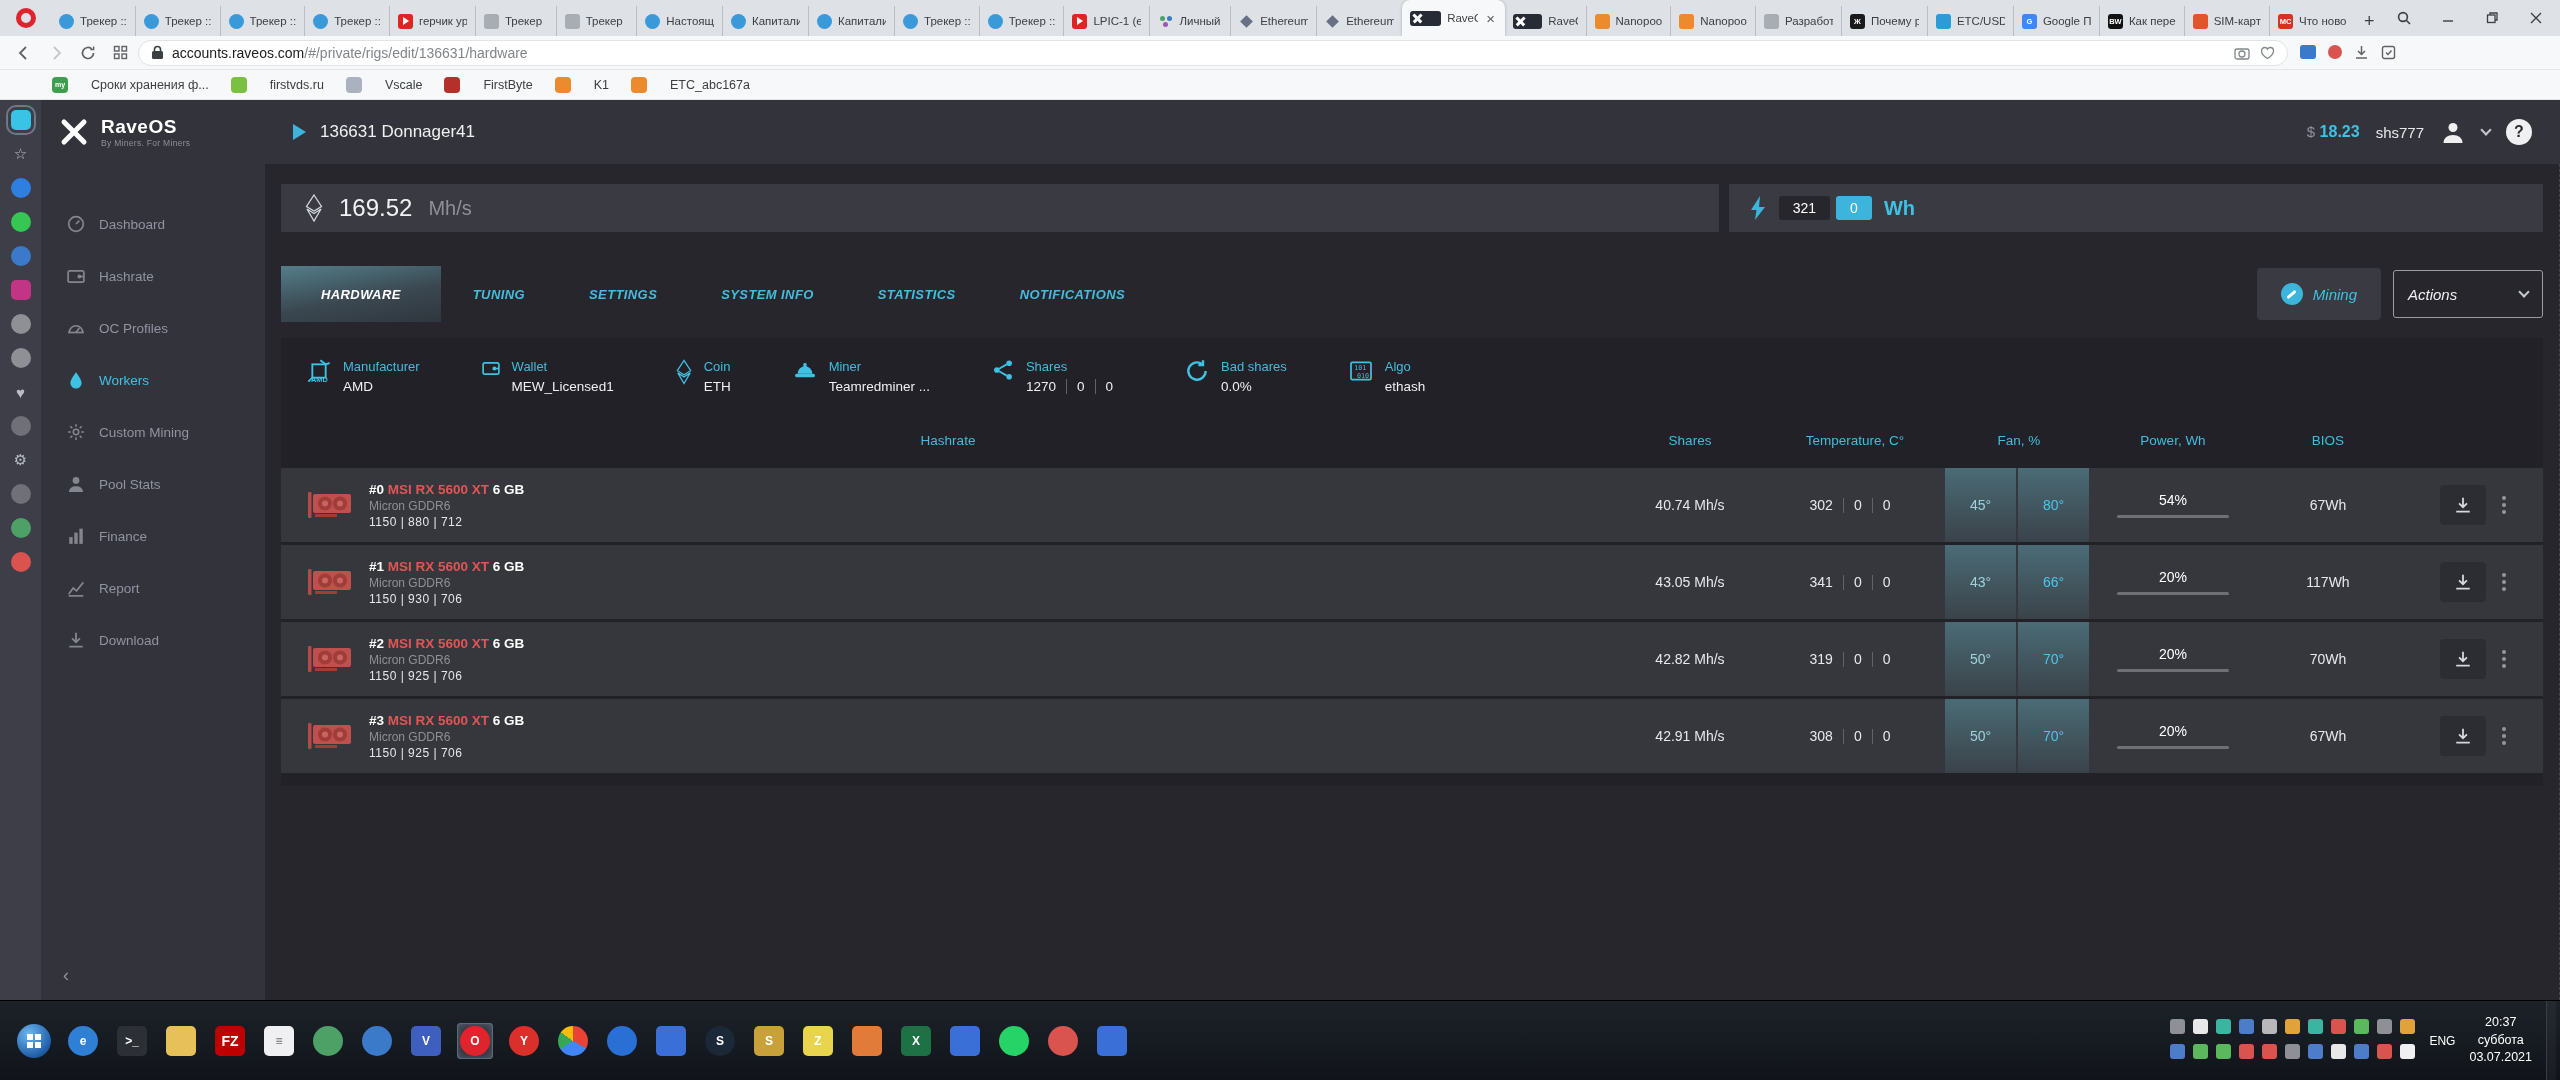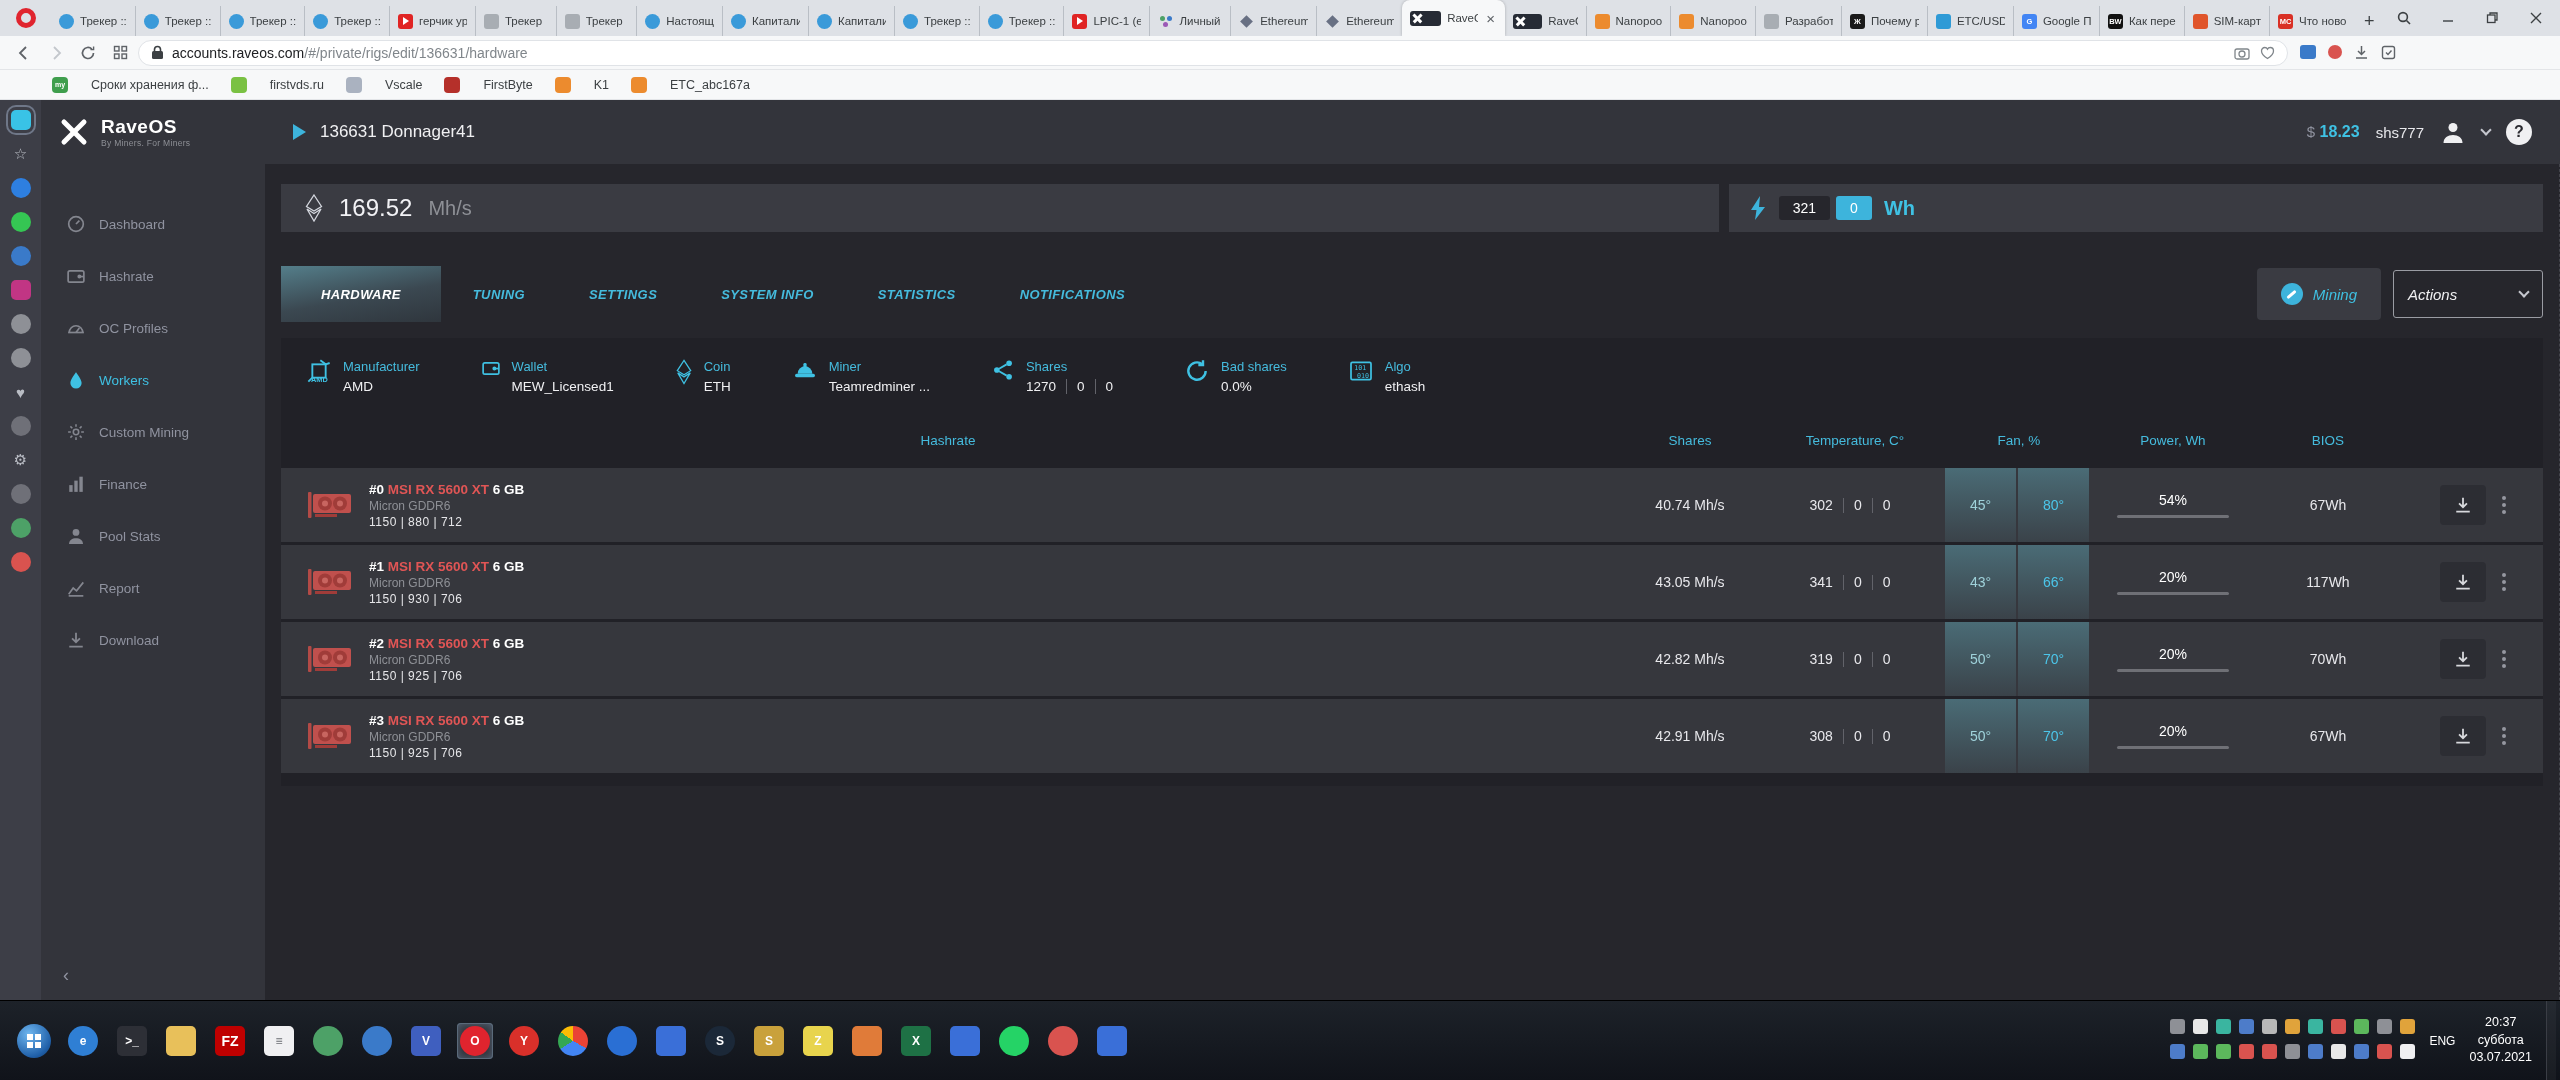--- a/index.html
+++ b/index.html
@@ -496,35 +496,35 @@
                 <svg width="18" height="18" viewBox="0 0 16 16" fill="none" stroke="currentColor" stroke-width="1.4">
                   <circle cx="8" cy="8" r="2.4"></circle>
                   <path d="M8 1v2.4M8 12.6V15M1 8h2.4M12.6 8H15M3 3l1.7 1.7M11.3 11.3L13 13M13 3l-1.7 1.7M4.7 11.3L3 13"></path>
                 </svg>
               </span>
               <span class="lbl">Custom Mining</span>
             </div>
             <div class="side-item">
               <span class="sic">
                 <svg width="18" height="18" viewBox="0 0 16 16" fill="currentColor">
+                  <circle cx="8" cy="4.8" r="3"></circle>
+                  <path d="M1.8 15c0-3.4 2.8-5.1 6.2-5.1s6.2 1.7 6.2 5.1z"></path>
+                </svg>
+              </span>
+              <span class="lbl">Pool Stats</span>
+            </div>
+            <div class="side-item">
+              <span class="sic">
+                <svg width="18" height="18" viewBox="0 0 16 16" fill="currentColor">
                   <rect x="2" y="9" width="3" height="6"></rect>
                   <rect x="6.5" y="5" width="3" height="10"></rect>
                   <rect x="11" y="1.5" width="3" height="13.5"></rect>
                 </svg>
               </span>
               <span class="lbl">Finance</span>
-            </div>
-            <div class="side-item">
-              <span class="sic">
-                <svg width="18" height="18" viewBox="0 0 16 16" fill="currentColor">
-                  <circle cx="8" cy="4.8" r="3"></circle>
-                  <path d="M1.8 15c0-3.4 2.8-5.1 6.2-5.1s6.2 1.7 6.2 5.1z"></path>
-                </svg>
-              </span>
-              <span class="lbl">Pool Stats</span>
             </div>
             <div class="side-item">
               <span class="sic">
                 <svg width="18" height="18" viewBox="0 0 16 16" fill="none" stroke="currentColor" stroke-width="1.5">
                   <path d="M1.5 13.5L5.5 8l3 2.5L14.5 3"></path>
                   <path d="M1.5 15h13"></path>
                 </svg>
               </span>
               <span class="lbl">Report</span>
             </div>

